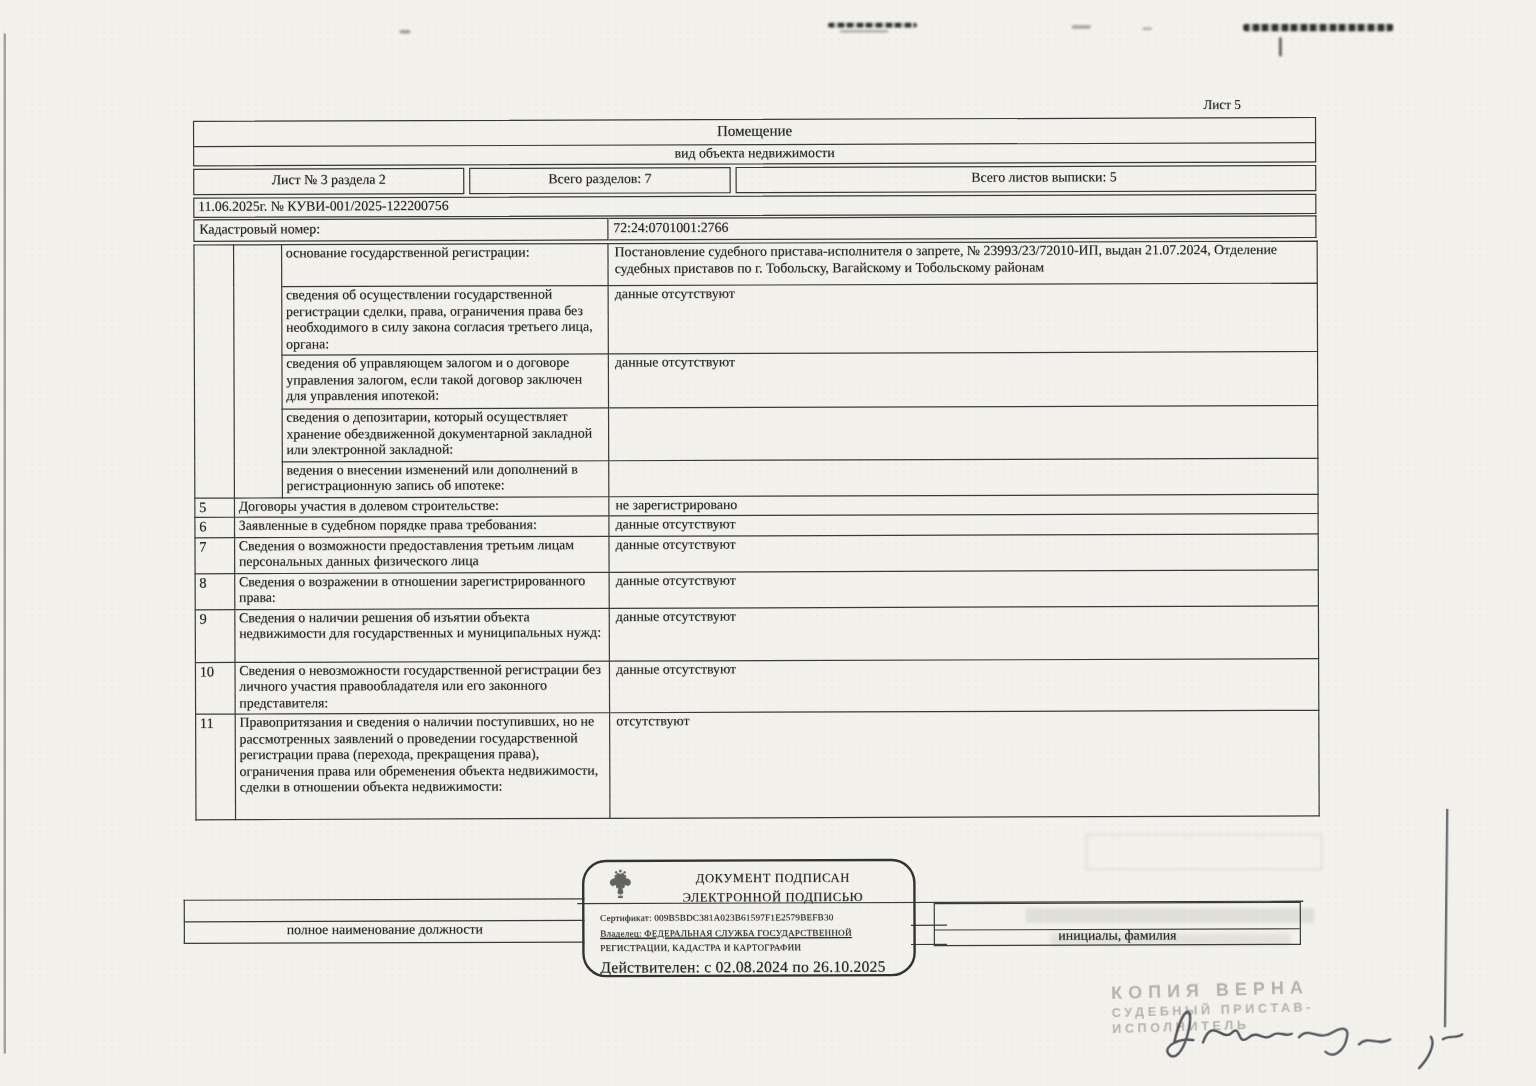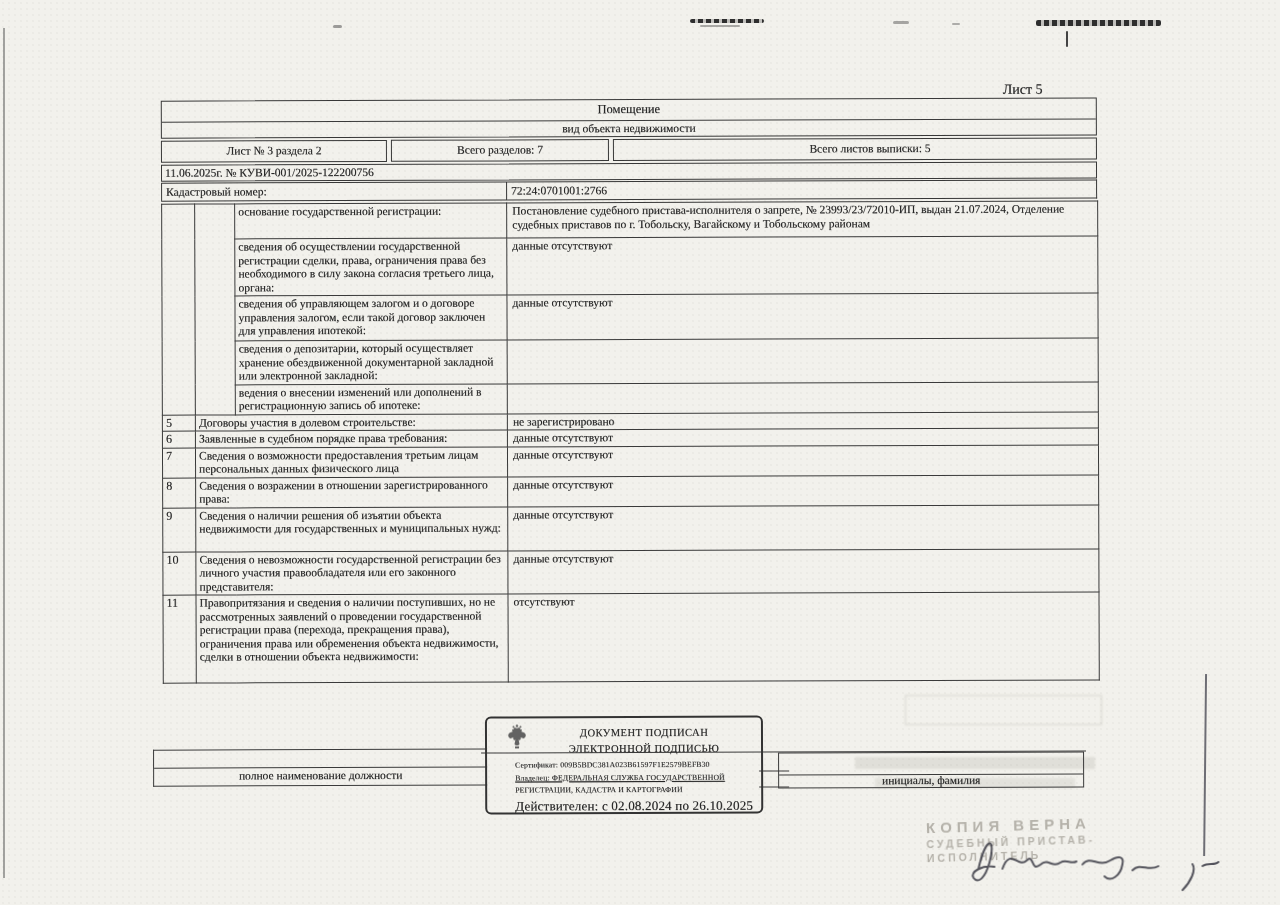--- a/index.html
+++ b/index.html
@@ -9,21 +9,21 @@
         background-image:radial-gradient(rgba(110,110,105,0.05) 1px, transparent 1px);
         background-size:6px 6px;}
   #doc{position:absolute;left:0;top:0;width:1280px;height:905px;transform:rotate(-0.2deg);}
   .txt{text-shadow:0.3px 0.3px 0.6px rgba(55,55,55,0.5);}
   
   .edge-line{position:absolute;background:rgba(95,95,95,0.55);}
   .smudge{position:absolute;border-radius:2px;filter:blur(0.7px);}
   .smudge-dashes{background:repeating-linear-gradient(90deg,#2e2e2e 0 5px,rgba(46,46,46,0.25) 5px 8px);}
   .ghost{position:absolute;filter:blur(1.2px);}
   
-  .sheet-label{position:absolute;left:1004px;top:83px;font-size:14px;font-family:Liberation Serif, serif;}
+  .sheet-label{position:absolute;left:1004px;top:83px;font-size:11px;font-family:Liberation Serif, serif;}
   .hbox{position:absolute;left:162px;width:936px;border:1.6px solid #383838;box-sizing:border-box;background:transparent;}
   .hbox1{top:99px;height:38px;}
   .hbox1 .r1{height:20px;border-bottom:1px solid #3a3a3a;text-align:center;font-size:12.5px;line-height:19px;}
   .hbox1 .r2{height:16px;text-align:center;font-size:11.5px;line-height:15px;}
   .hrow{position:absolute;left:162px;top:139px;width:936px;height:22px;display:flex;gap:4px;box-sizing:border-box;}
   .hcell{border:1.4px solid #383838;box-sizing:border-box;text-align:center;font-size:11.5px;line-height:19px;}
   .dbox{top:163px;height:17px;font-size:11.5px;line-height:15px;padding-left:3px;}
   .krow{position:absolute;left:162px;top:181px;width:936px;height:19px;display:flex;box-sizing:border-box;}
   .kcell{border:1.4px solid #383838;box-sizing:border-box;font-size:11.5px;line-height:16px;padding-left:4px;}
   .kcell.k1{width:346px;}
@@ -36,24 +36,24 @@
   table.main td.num{font-size:12px;padding-left:3px;}
   table.main td.val{padding-left:5px;}
   tr.h35{height:35px;} tr.h55{height:55px;} tr.h45{height:45px;} tr.h43{height:43px;} tr.h29{height:29px;}
   tr.h15{height:15px;} tr.h16{height:16px;} tr.h30{height:30px;} tr.h44{height:44px;} tr.h88{height:88px;}
   
   .sigline{position:absolute;height:1.4px;background:#3a3a3a;}
   .sigbox{position:absolute;box-sizing:border-box;border:1.4px solid #3a3a3a;}
   .sigbox .divider{position:absolute;left:0;right:0;height:1.2px;background:#3a3a3a;}
   .sigcaption{position:absolute;left:0;right:0;text-align:center;font-size:11.5px;}
   .stamp{position:absolute;left:484px;top:716px;width:278px;height:98px;border:2px solid #333;
-         border-radius:6px;box-sizing:border-box;background:transparent;}
+         border-radius:20px;box-sizing:border-box;background:transparent;}
   .stamp .t1{position:absolute;left:40px;right:0;top:9px;text-align:center;font-size:10.5px;letter-spacing:0.5px;}
   .stamp .t2{position:absolute;left:40px;right:0;top:25px;text-align:center;font-size:10.5px;letter-spacing:0.5px;}
-  .stamp .small{position:absolute;left:13px;font-size:7.6px;letter-spacing:0.2px;white-space:nowrap;margin-left:15px;}
+  .stamp .small{position:absolute;left:13px;font-size:7.6px;letter-spacing:0.2px;white-space:nowrap;}
   .stamp .cert{top:42px;}
   .stamp .own1{top:55px;text-decoration:underline;}
   .stamp .own2{top:67px;}
   .stamp .valid{top:80px;font-size:13px;}
   .eagle{position:absolute;left:18px;top:5px;width:24px;height:26px;filter:blur(0.4px);opacity:0.85;}
   
   .copy-stamp{position:absolute;left:925px;top:818px;transform:rotate(-1.5deg);color:#b5b2aa;
               filter:blur(0.6px);font-family:"Liberation Sans","DejaVu Sans",sans-serif;}
   .copy-stamp .c1{font-size:15px;font-weight:bold;letter-spacing:5px;}
   .copy-stamp .c2,.copy-stamp .c3{font-size:10.5px;font-weight:bold;letter-spacing:3px;margin-top:2px;}

